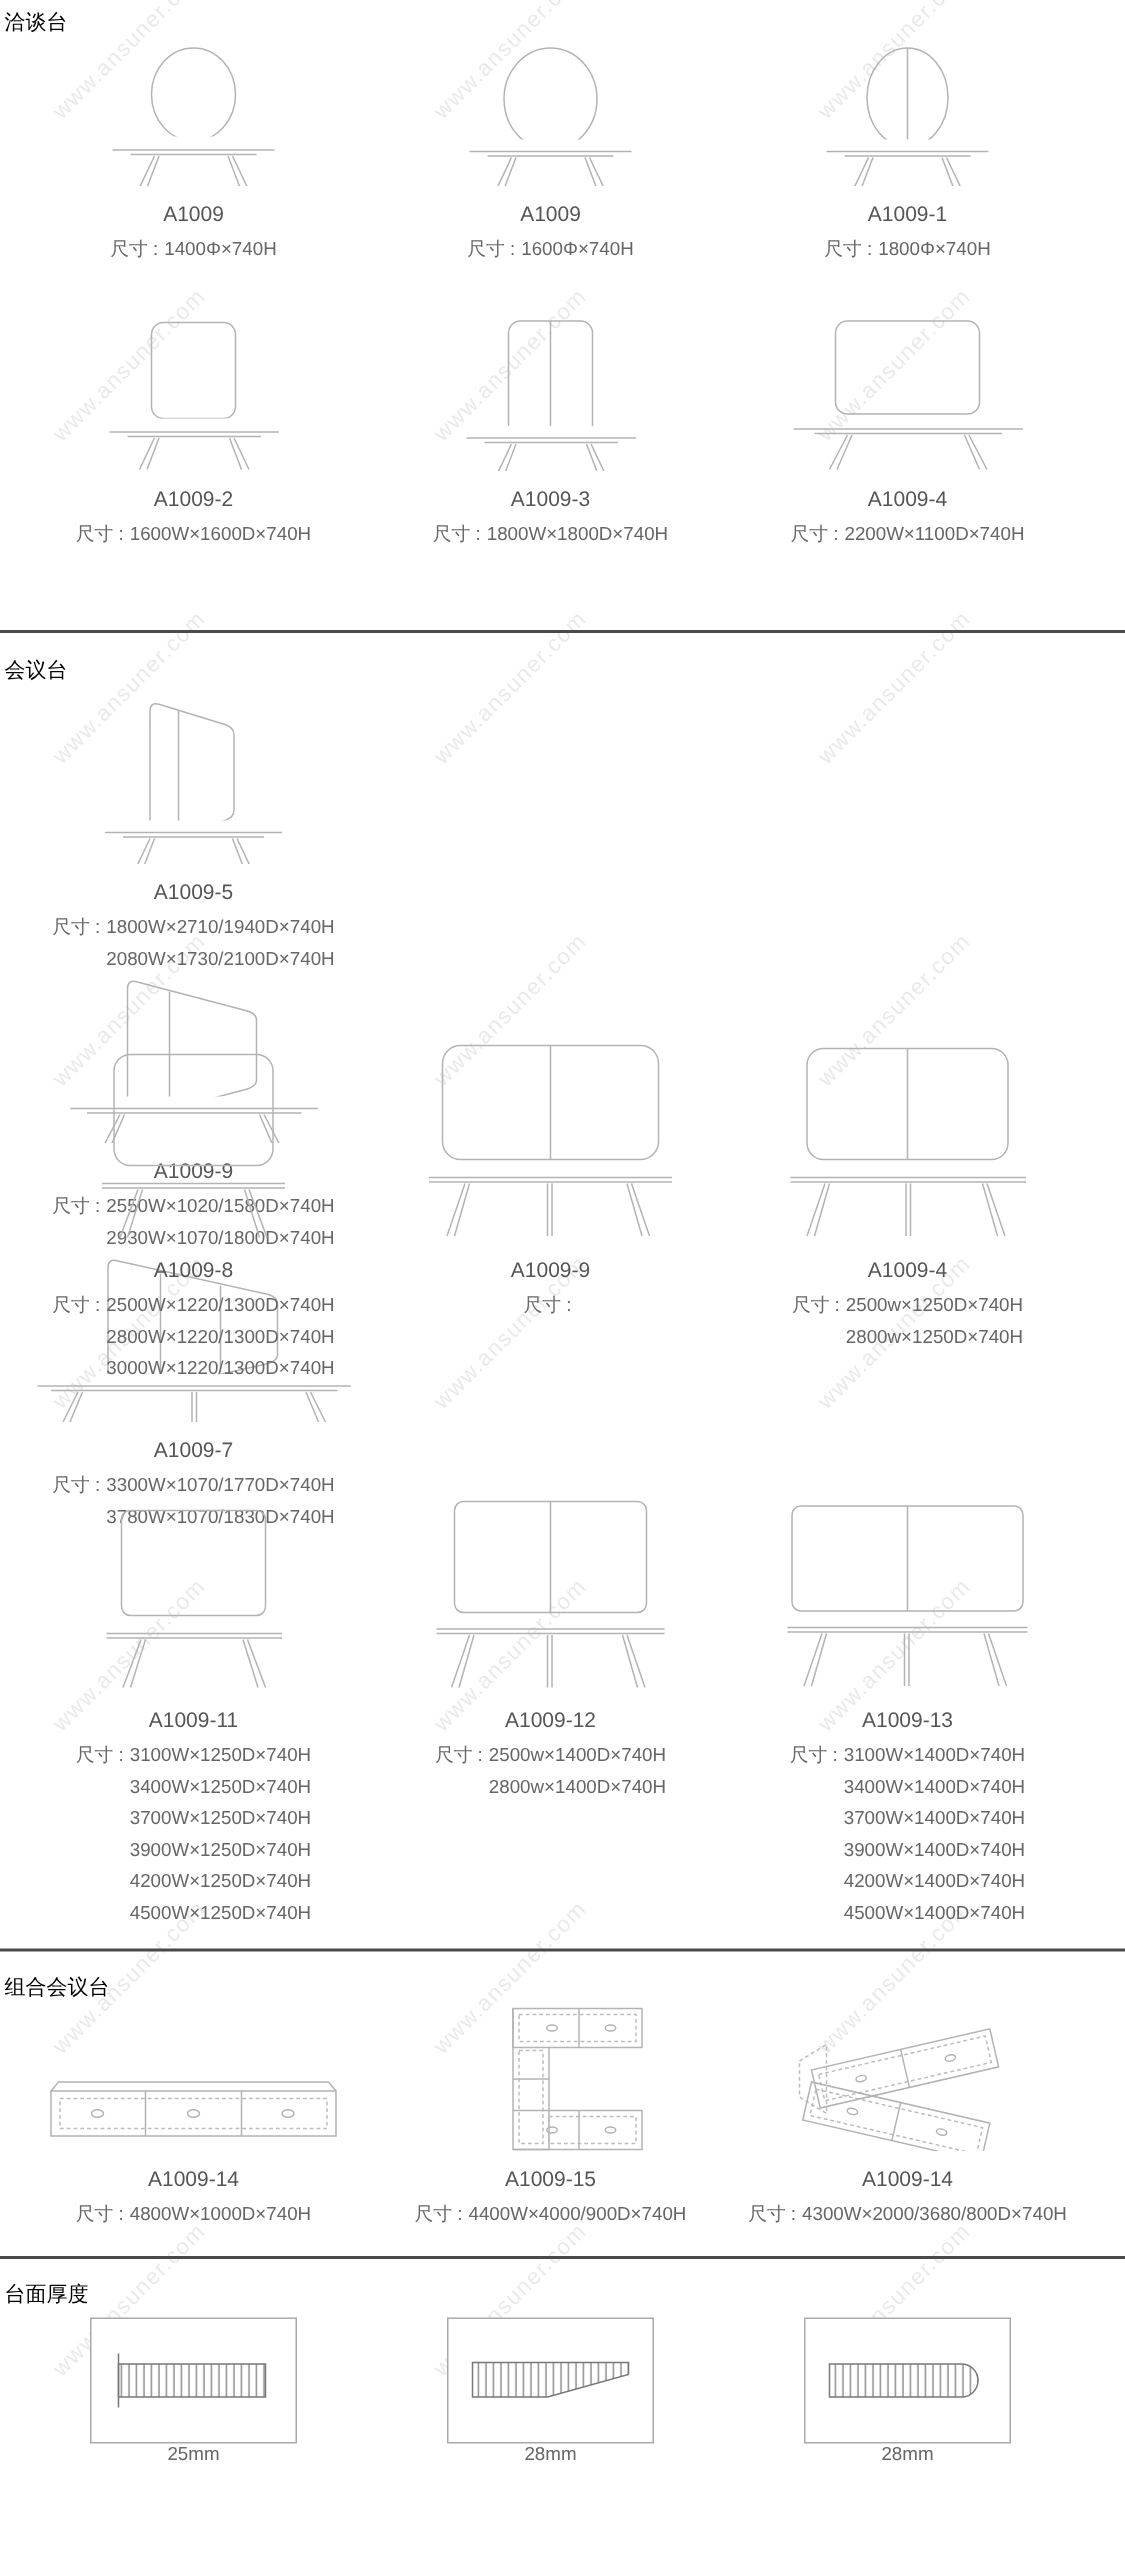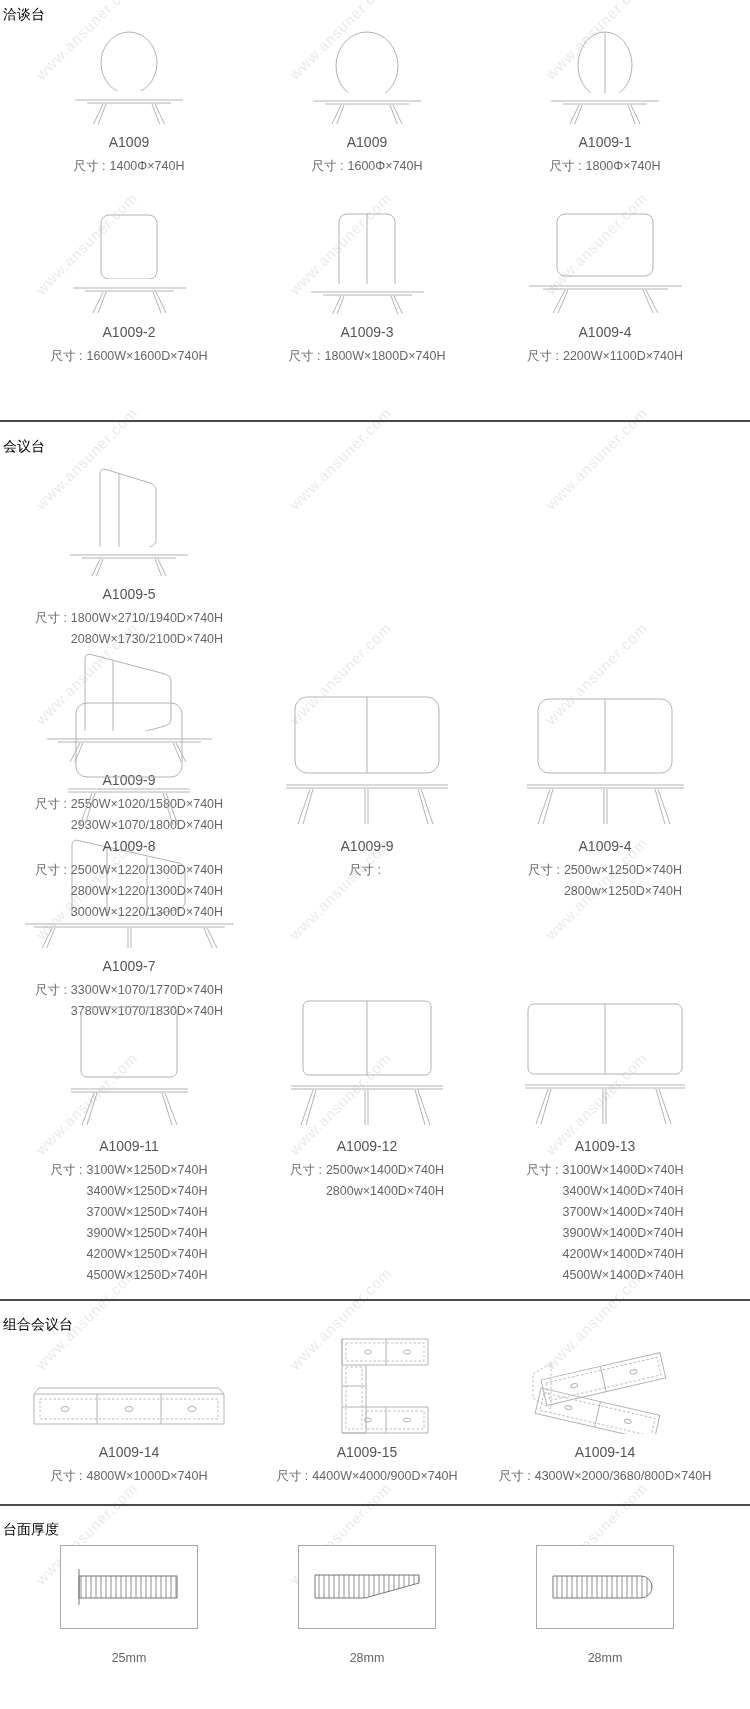--- a/index.html
+++ b/index.html
@@ -22,21 +22,21 @@
   .gap{height:6px;}
   .model{font-size:14px;color:#555;margin-top:10px;}
   .dims{display:flex;align-items:flex-start;font-size:12.5px;color:#666;line-height:21px;margin-top:6px;justify-content:center;}
   .dprefix{margin-right:4px;}
   .dlines{white-space:pre-line;text-align:left;}
   .divider{position:absolute;left:0;width:750px;height:2px;background:#4a4a4a;z-index:2;}
   .ln{fill:none;stroke:#b3b3b3;stroke-width:1;}
   .lnd{fill:none;stroke:#bcbcbc;stroke-width:1;stroke-dasharray:2.5 2;}
   .tbox{width:136px;height:82px;border:1px solid #a9a9a9;background:#fff;
         display:flex;align-items:center;justify-content:center;}
-  .thk-label{font-size:12.5px;color:#666;margin-top:22px;}
+  .thk-label{font-size:12.5px;color:#666;}
   
   #t1{top:6px;} #row1{top:28px;} #row2{top:212px;} #d1{top:420px;}
   #t2{top:438px;} #row3{top:464px;flex-direction:column;} #row4{top:676px;} #row5{top:998px;} #d2{top:1299px;}
   #t3{top:1316px;} #row6{top:1336px;} #d3{top:1504px;}
   #t4{top:1521px;} #row7{top:1545px;}
 </style>
 </head>
 <body>
 
 <svg width="0" height="0" style="position:absolute" aria-hidden="true">

